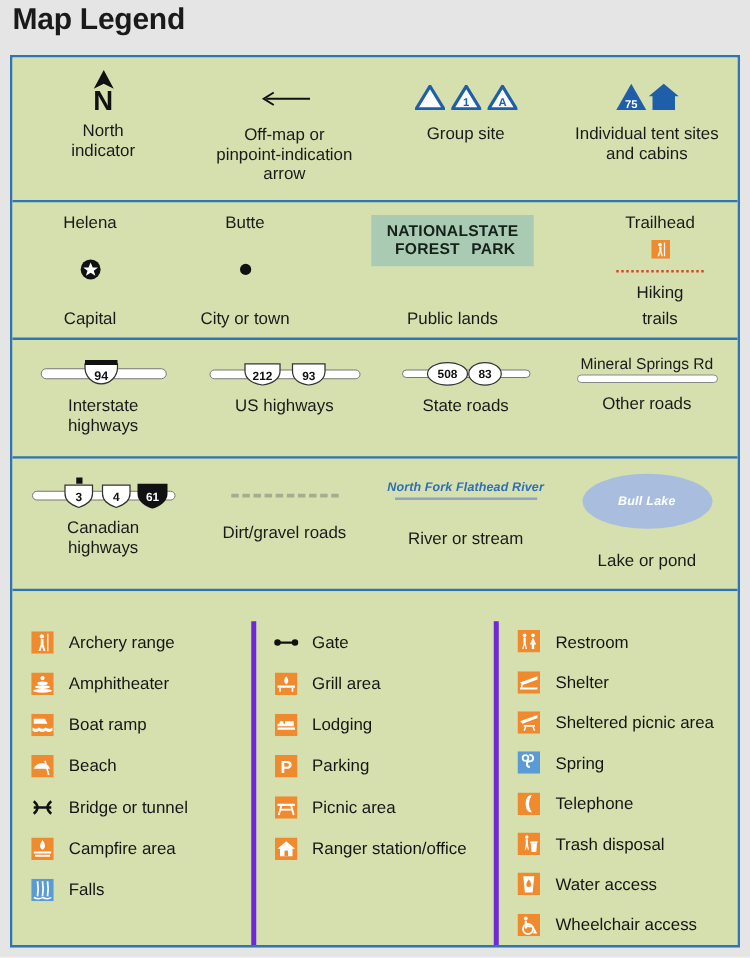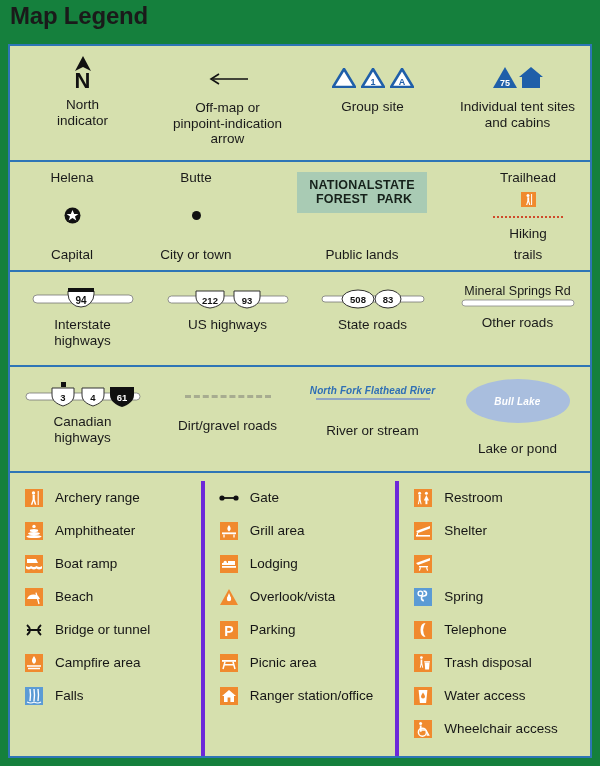--- a/index.html
+++ b/index.html
@@ -4,21 +4,21 @@
 <style>
   * { box-sizing: border-box; }
   html, body {
     margin: 0; padding: 0;
     width: 600px; height: 766px;
     background: #ffffff;
     font-family: "Liberation Sans", sans-serif;
     color: #111111;
     overflow: hidden;
   }
-  #page { position: relative; width: 600px; height: 766px; background: #15803d; }
+  #page { position: relative; width: 600px; height: 766px; background: #e5e5e5; }
 
   
   .page-title {
     position: absolute;
     left: 10px; top: 2px;
     font-size: 24px;
     font-weight: bold;
     letter-spacing: -0.2px;
     color: #1a1a1a;
   }
@@ -117,21 +117,21 @@
     font-size: 10px; font-style: italic; font-weight: bold;
     color: #ffffff; letter-spacing: .2px;
   }
   .dirt-line {
     width: 86px; height: 0;
     border-top: 3px dashed #a7ac90;
     margin: 16px 0 20px;
   }
 
   
-  .sec5 { height: 283px; padding: 8px 0 0; }
+  .sec5 { height: 283px; padding: 24px 0 0; }
   .symcols { display: flex; height: 100%; }
   .symcol {
     flex: 1 1 0;
     display: flex; flex-direction: column;
     justify-content: flex-start;
     padding: 0 6px 0 14px;
   }
   .symcol.divider { border-left: 4px solid #6d28d9; }
   .symrow {
     display: flex; align-items: center;
@@ -473,30 +473,20 @@
                   <rect width="18" height="18" fill="#f08a2e"></rect>
                   <circle cx="5.2" cy="7.4" r="1.7" fill="#fff"></circle>
                   <path d="M8 6 h7 v4 h-13 v-2 h6z" fill="#fff"></path>
                   <rect x="2" y="11" width="14" height="1.8" fill="#fff"></rect>
                 </svg>
             </span>
             <span class="lb">Lodging</span>
           </div>
           <div class="symrow">
             <span class="ic">
-              <svg width="20" height="18" viewBox="0 0 20 18">
-                  <polygon points="10,1 19,17 1,17" fill="#f08a2e"></polygon>
-                  <circle cx="10" cy="11" r="2.2" fill="#fff"></circle>
-                  <path d="M10 5 L8 10 L12 10 z" fill="#fff"></path>
-                </svg>
-            </span>
-            <span class="lb">Overlook/vista</span>
-          </div>
-          <div class="symrow">
-            <span class="ic">
               <svg width="18" height="18" viewBox="0 0 18 18">
                   <rect width="18" height="18" fill="#f08a2e"></rect>
                   <text x="9" y="14.5" font-family="Liberation Sans, sans-serif" font-size="14" font-weight="bold" fill="#fff" text-anchor="middle">P</text>
                 </svg>
             </span>
             <span class="lb">Parking</span>
           </div>
           <div class="symrow">
             <span class="ic">
               <svg width="18" height="18" viewBox="0 0 18 18">
@@ -548,20 +538,21 @@
           </div>
           <div class="symrow">
             <span class="ic">
               <svg width="18" height="18" viewBox="0 0 18 18">
                   <rect width="18" height="18" fill="#f08a2e"></rect>
                   <path d="M2 8 L16 3 L16 5.4 L4 10 z" fill="#fff"></path>
                   <rect x="5" y="11" width="9" height="1.4" fill="#fff"></rect>
                   <path d="M6.5 12.4 L5.4 15.6 M12.5 12.4 L13.6 15.6" stroke="#fff" stroke-width="1.2"></path>
                 </svg>
             </span>
+            <span class="lb">Sheltered picnic area</span>
           </div>
           <div class="symrow">
             <span class="ic">
               <svg width="18" height="18" viewBox="0 0 18 18">
                   <rect width="18" height="18" fill="#5b9bd5"></rect>
                   <path d="M9.5 3 q3 0 3 2.6 q0 2.4 -3 2.4 q-2 0 -2 2 q0 2.6 2.4 2.6" fill="none" stroke="#fff" stroke-width="1.6"></path>
                   <circle cx="6.4" cy="5.4" r="2.3" fill="none" stroke="#fff" stroke-width="1.4"></circle>
                 </svg>
             </span>
             <span class="lb">Spring</span>

